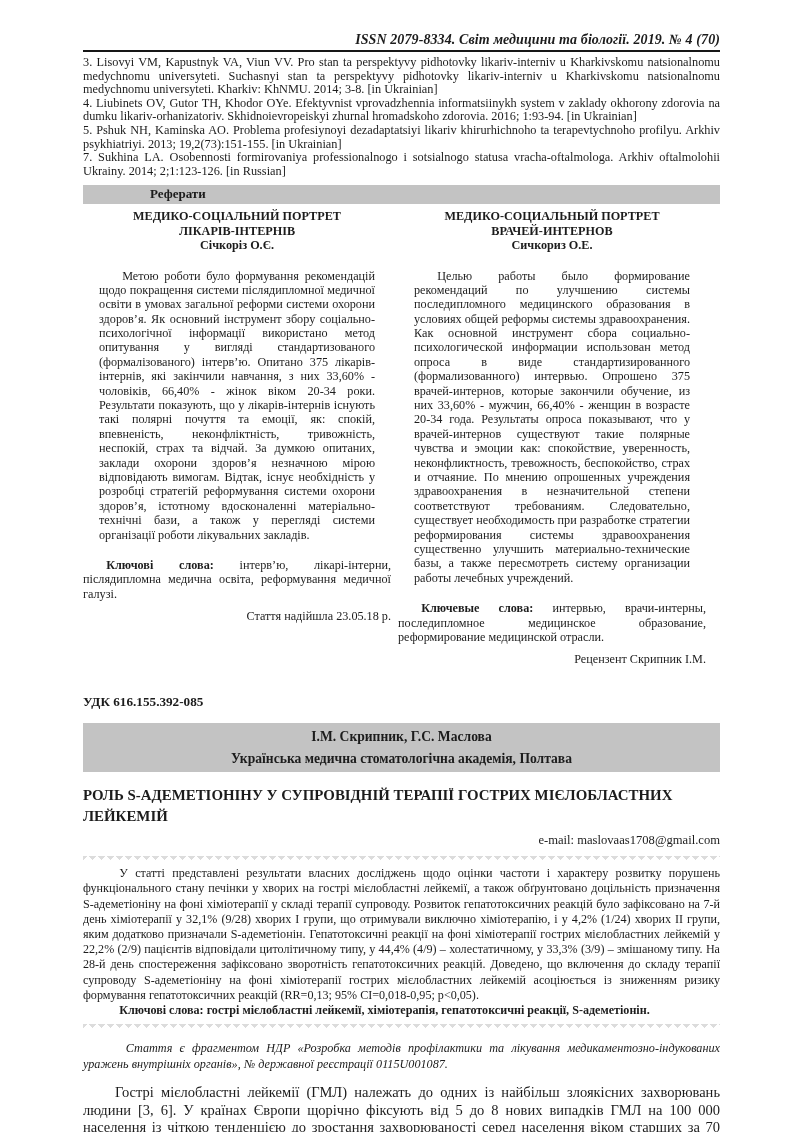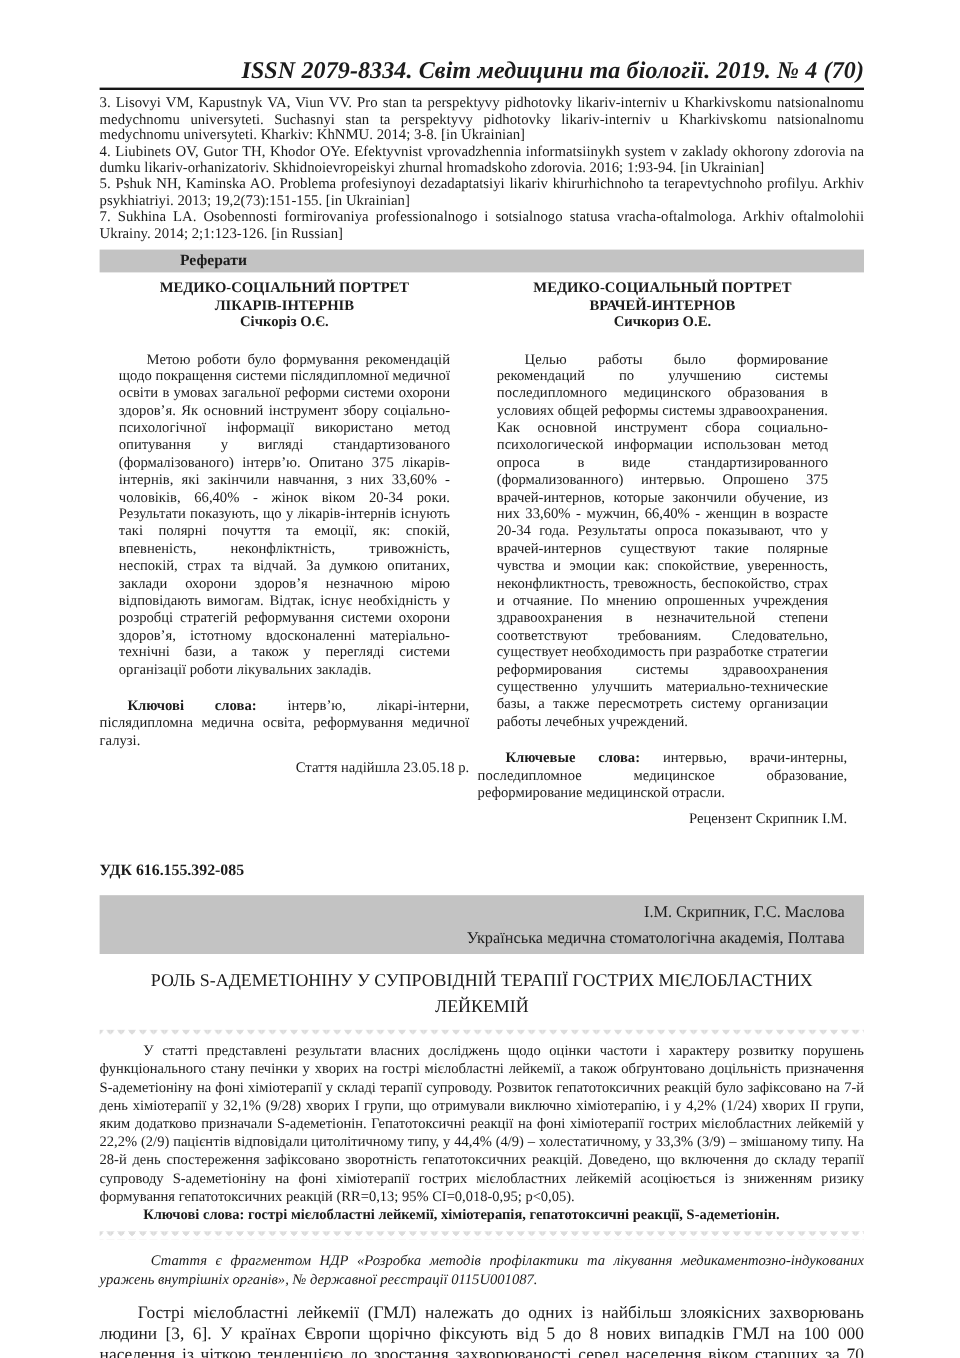--- a/index.html
+++ b/index.html
@@ -11,53 +11,53 @@
   html,body{margin:0;padding:0;background:#ffffff;}
   .page{
     width:800px;height:1132px;overflow:hidden;
     padding:0 80px 0 83px;
     font-family:"Liberation Serif","DejaVu Serif",serif;
     color:var(--text);
     background:#ffffff;
   }
   
   .issn{
-    padding-top:48px;
+    padding-top:32px;
     text-align:right;
     font-weight:bold;font-style:italic;
-    font-size:20px;letter-spacing:.1px;
+    font-size:14px;letter-spacing:.1px;
   }
   .rule{border-bottom:2px solid #161616;margin-top:2px;}
   
   .references{margin-top:4px;font-size:12.3px;line-height:13.6px;text-align:justify;}
   .ref{margin:0;}
   
   .section-bar{
     background:var(--bar-gray);
     font-weight:bold;font-size:13px;
     padding:1px 0 2px 67px;
     margin-top:7px;
   }
   .authors-bar{
     background:var(--bar-gray);
-    text-align:right;font-weight:normal;
+    text-align:center;font-weight:bold;
     font-size:13.6px;line-height:1.6;
-    padding:3px 16px;margin-top:13px;
+    padding:3px 4px;margin-top:13px;
   }
   
   .columns{display:flex;gap:7px;margin-top:5px;}
   .col{width:308px;font-size:12.2px;line-height:1.18;text-align:justify;}
   .col-title{text-align:center;font-weight:bold;}
   .col-author{text-align:center;font-weight:bold;margin-bottom:16px;}
   .col-body{text-indent:1.9em;margin:16px;}
   .col-keywords{text-indent:1.9em;margin:0;}
   .col-note{text-align:right;margin-top:8px;}
   
   .doi-block{margin-top:26px;font-weight:bold;font-size:13.2px;line-height:1.3;}
-  .article-title{text-align:center;font-weight:normal;font-size:14.9px;line-height:1.4;margin:13px 0 0;}
+  .article-title{text-align:left;font-weight:bold;font-size:14.9px;line-height:1.4;margin:13px 0 0;}
   .email{text-align:right;font-size:12.6px;margin-top:6px;}
   
   .zigzag{
     height:7px;margin-top:8px;
     background-image:
       linear-gradient(135deg, var(--zig) 25%, transparent 25%),
       linear-gradient(225deg, var(--zig) 25%, transparent 25%);
     background-size:9px 7px;
     background-repeat:repeat-x;
   }
@@ -116,20 +116,21 @@
     <div>УДК 616.155.392-085</div>
   </div>
 
   <div class="authors-bar">
     <div>І.М. Скрипник, Г.С. Маслова</div>
     <div>Українська медична стоматологічна академія, Полтава</div>
   </div>
 
   <h1 class="article-title"><span>РОЛЬ S-АДЕМЕТІОНІНУ У СУПРОВІДНІЙ ТЕРАПІЇ ГОСТРИХ МІЄЛОБЛАСТНИХ</span><br><span>ЛЕЙКЕМІЙ</span></h1>
 
+  <div class="email">e-mail: maslovaas1708@gmail.com</div>
 
   <div class="zigzag"></div>
 
   <div class="abstract">
     <p class="abstract-text">У статті представлені результати власних досліджень щодо оцінки частоти і характеру розвитку порушень функціонального стану печінки у хворих на гострі мієлобластні лейкемії, а також обґрунтовано доцільність призначення S-адеметіоніну на фоні хіміотерапії  у складі терапії супроводу. Розвиток гепатотоксичних реакцій було зафіксовано на 7-й день хіміотерапії у 32,1% (9/28) хворих І групи, що отримували виключно хіміотерапію,  і у 4,2% (1/24) хворих ІІ групи, яким додатково  призначали  S-адеметіонін. Гепатотоксичні реакції на фоні хіміотерапії гострих мієлобластних лейкемій у 22,2% (2/9)  пацієнтів відповідали цитолітичному типу, у 44,4% (4/9) – холестатичному,  у 33,3% (3/9) – змішаному типу. На 28-й день спостереження зафіксовано зворотність гепатотоксичних реакцій. Доведено, що включення до складу терапії супроводу S-адеметіоніну на фоні хіміотерапії гострих мієлобластних лейкемій асоціюється із зниженням ризику формування гепатотоксичних реакцій (RR=0,13; 95% CI=0,018-0,95; p&lt;0,05).</p>
     <p class="abstract-keywords"><b>Ключові слова:</b> <span>гострі мієлобластні лейкемії, хіміотерапія, гепатотоксичні реакції, S-адеметіонін.</span></p>
   </div>
 
   <div class="zigzag bottom"></div>
 

